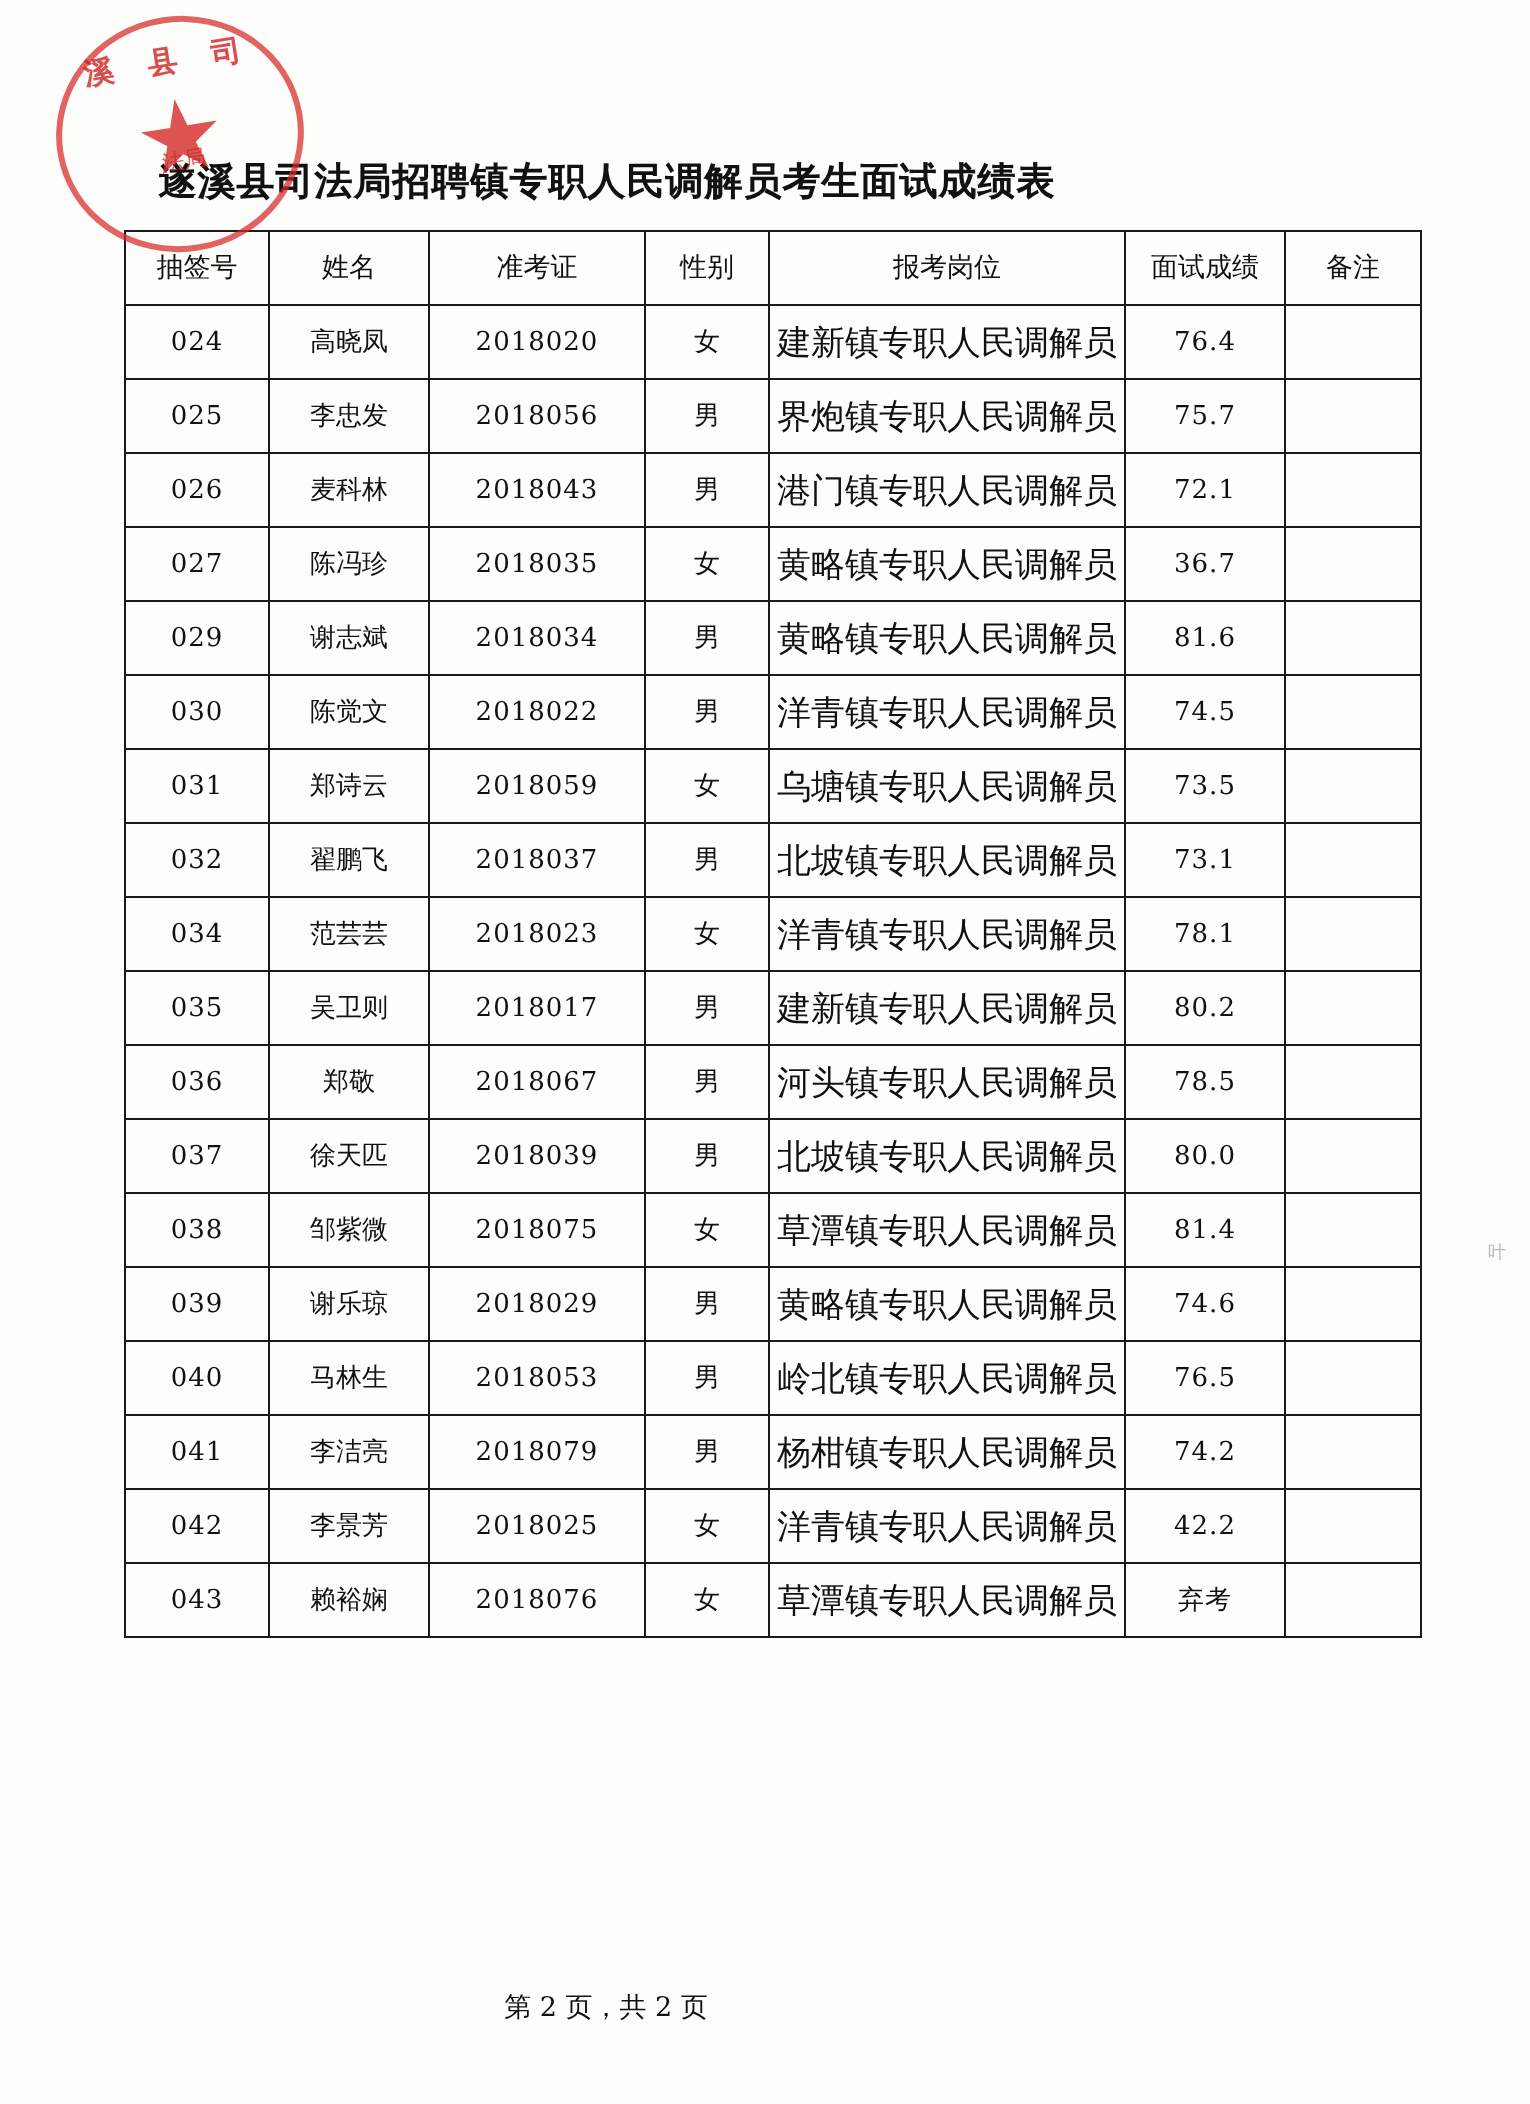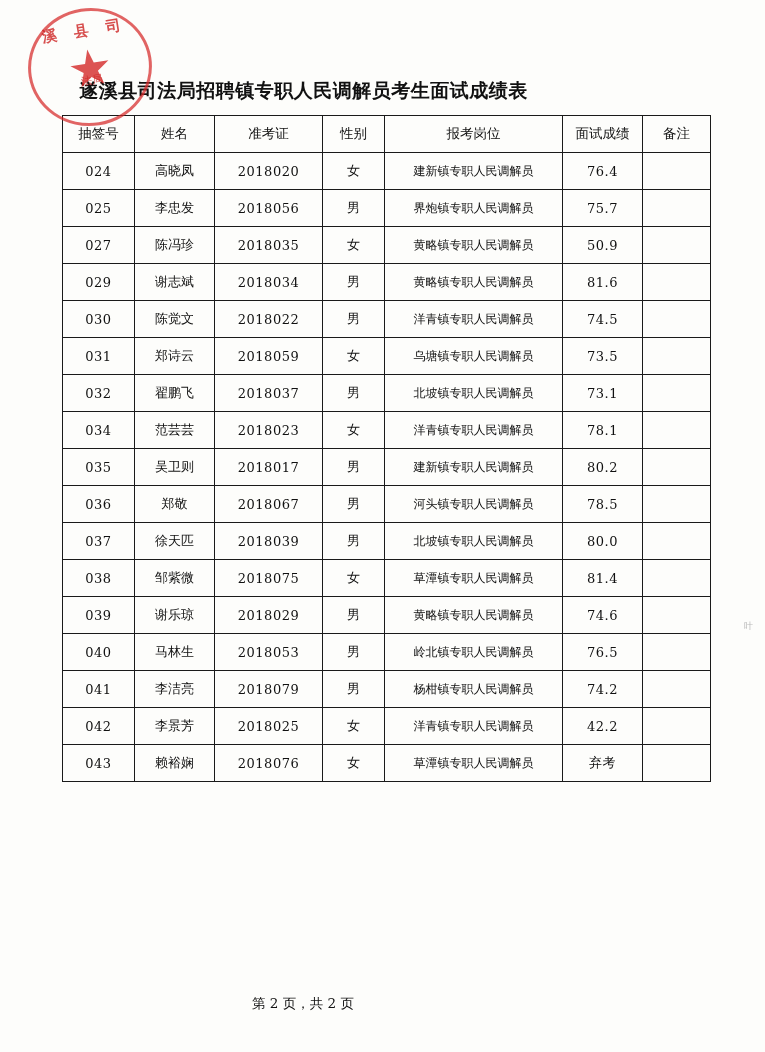--- a/index.html
+++ b/index.html
@@ -112,21 +112,21 @@
     margin-left: 38px;
   }
   table.grades td.num,
   table.grades td.ticket,
   table.grades td.score {
     font-family: "DejaVu Serif", "Liberation Serif", serif;
     font-size: 13px;
     letter-spacing: 0.5px;
   }
   table.grades td.post {
-    font-size: 12px;
+    font-size: 17px;
   }
   table.grades td.remark {
     font-size: 12.5px;
   }
 
   col.c-draw   { width: 72px; }
   col.c-name   { width: 80px; }
   col.c-ticket { width: 108px; }
   col.c-gender { width: 62px; }
   col.c-post   { width: 178px; }
@@ -201,26 +201,35 @@
       <tr>
         <td class="num">025</td>
         <td class="name">李忠发</td>
         <td class="ticket">2018056</td>
         <td class="gender">男</td>
         <td class="post">界炮镇专职人民调解员</td>
         <td class="score">75.7</td>
         <td class="remark"></td>
       </tr>
       <tr>
+        <td class="num">026</td>
+        <td class="name">麦科林</td>
+        <td class="ticket">2018043</td>
+        <td class="gender">男</td>
+        <td class="post">港门镇专职人民调解员</td>
+        <td class="score">72.1</td>
+        <td class="remark"></td>
+      </tr>
+      <tr>
         <td class="num">027</td>
         <td class="name">陈冯珍</td>
         <td class="ticket">2018035</td>
         <td class="gender">女</td>
         <td class="post">黄略镇专职人民调解员</td>
-        <td class="score">50.9</td>
+        <td class="score">36.7</td>
         <td class="remark"></td>
       </tr>
       <tr>
         <td class="num">029</td>
         <td class="name">谢志斌</td>
         <td class="ticket">2018034</td>
         <td class="gender">男</td>
         <td class="post">黄略镇专职人民调解员</td>
         <td class="score">81.6</td>
         <td class="remark"></td>

